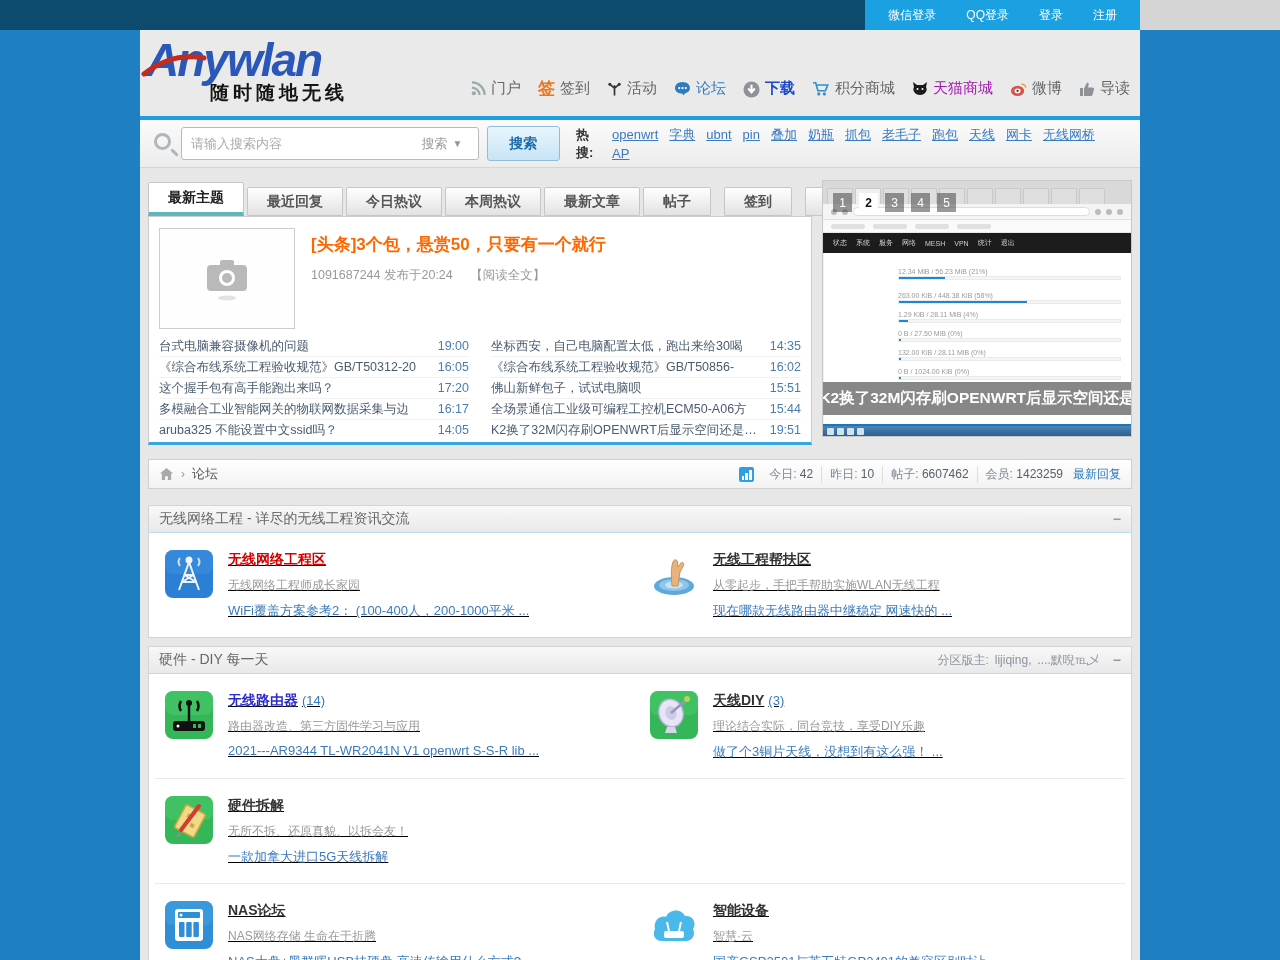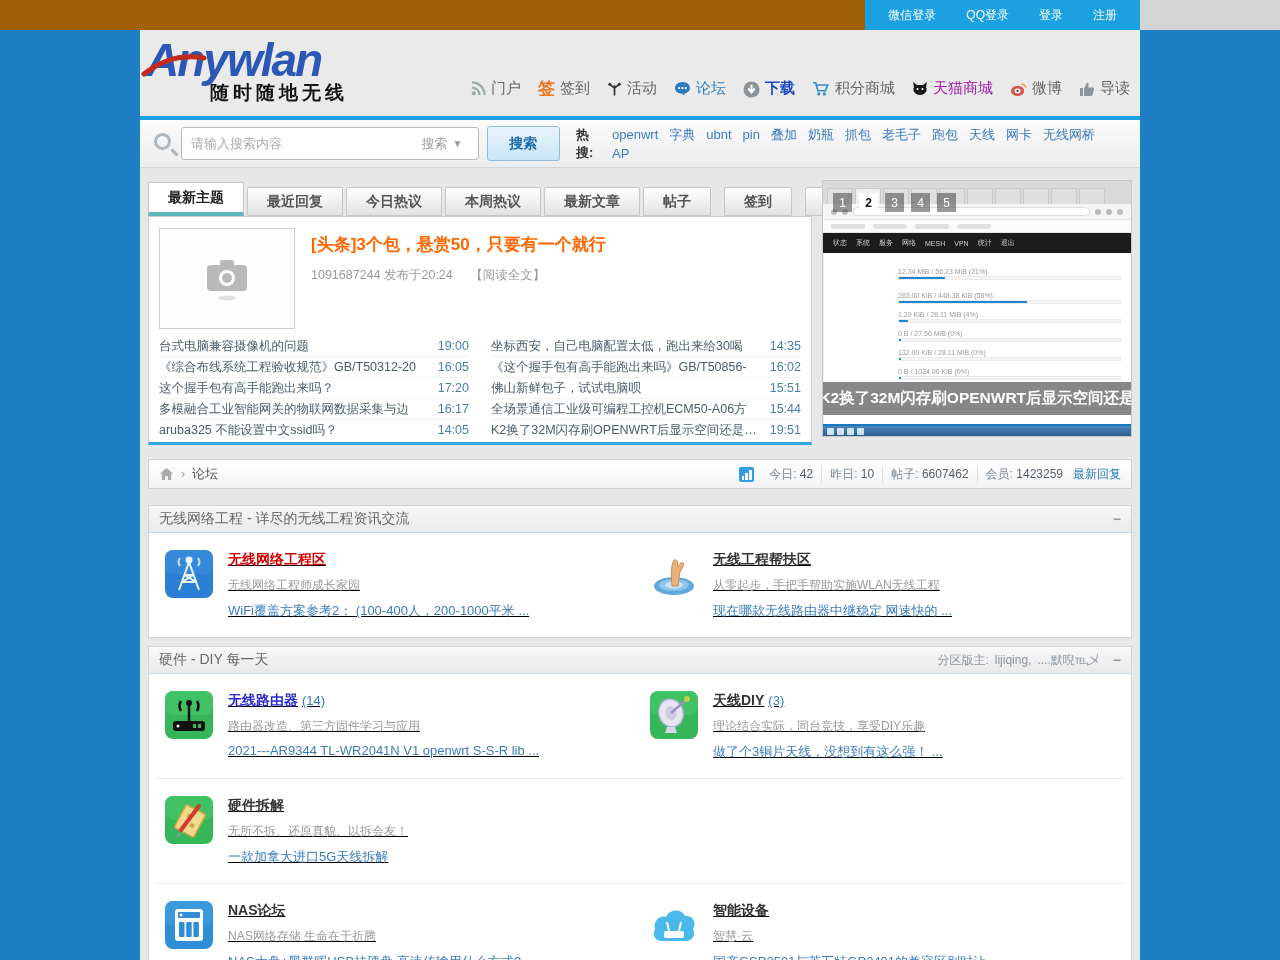--- a/index.html
+++ b/index.html
@@ -1,21 +1,21 @@
 <!DOCTYPE html>
 <html><head>
 <meta charset="utf-8">
 <style>
   * { margin:0; padding:0; box-sizing:border-box; }
   html,body { width:1280px; height:960px; overflow:hidden; }
   body { background:#1E7FC2; font-family:"Liberation Sans", sans-serif; }
   a { text-decoration:none; cursor:pointer; }
 
   
-  .topbar { height:30px; position:relative; background:#a16207; }
+  .topbar { height:30px; position:relative; background:#0c4a6e; }
   .topbar-gray { position:absolute; top:0; right:0; width:140px; height:30px; background:#D5D5D5; }
   .login-box { position:absolute; top:0; right:140px; height:30px; background:#1BA0E1; display:flex; align-items:center; padding:0 8px; }
   .login-box a { color:#fff; font-size:12px; padding:0 15px; }
 
   
   .content { width:1000px; margin:0 auto; background:#E7E7E7; height:930px; }
 
   
   .header { height:86px; position:relative; background:#EAEAEA; }
   .logo { position:absolute; left:6px; top:6px; cursor:pointer; }
@@ -35,21 +35,21 @@
   .searchbar { height:48px; background:linear-gradient(#FBFBFB,#ECECEC); border-bottom:1px solid #D5D5D5; display:flex; align-items:center; padding:0 10px; }
   .magnifier { width:17px; height:17px; border:3px solid #ADB7BD; border-radius:50%; position:relative; margin:0 10px 4px 4px; flex:none; }
   .magnifier::after { content:""; position:absolute; width:9px; height:3px; background:#ADB7BD; transform:rotate(45deg); left:13px; top:15px; border-radius:2px; }
   .search-box { width:300px; height:33px; border:1px solid #B9B9B9; background:#fff; border-radius:3px; display:flex; align-items:center; overflow:hidden; }
   .search-box input { border:0; outline:0; flex:1; padding:0 9px; font-size:13px; color:#333; font-family:inherit; background:transparent; }
   .search-box input::placeholder { color:#AAA; }
   .scope { width:56px; color:#999; font-size:13px; display:flex; align-items:center; gap:5px; cursor:pointer; flex:none; }
   .caret { color:#999; font-size:10px; }
   .search-btn { width:74px; height:35px; margin-left:8px; background:linear-gradient(#EAF5FC,#C7E4F6); border:1px solid #8FBEDD; border-radius:3px; font-weight:bold; color:#1C6AA8; font-size:14px; cursor:pointer; font-family:inherit; }
   .hot-label { font-weight:bold; color:#333; font-size:13px; margin:0 6px 0 16px; }
-  .hot a { color:#3A7BBF; font-size:13px; margin-right:11px; }
+  .hot a { color:#3A7BBF; font-size:13px; margin-right:11px;text-decoration:underline; }
 
   
   .main-row { display:flex; padding:12px 8px 0; gap:10px; }
   .left-module { width:664px; flex:none; }
   .tabs { display:flex; align-items:flex-end; height:36px; }
   .tab { height:29px; padding:0 19px; background:linear-gradient(#FFFFFF,#E2E2E2); border:1px solid #C6C6C6; margin-right:3px; font-size:14px; font-weight:bold; color:#555; border-radius:2px 2px 0 0; display:flex; align-items:center; cursor:pointer; white-space:nowrap; }
   .tab.active { background:#fff; color:#222; border-bottom:4px solid #5FB7BC; height:34px; }
   .quick { margin-left:auto; display:flex; gap:10px; }
 
   .panel { background:#fff; border:1px solid #CCC; border-bottom:3px solid #35A7DC; height:229px; padding:11px 10px 4px; }
@@ -295,21 +295,21 @@
                 <a class="tt">aruba325 不能设置中文ssid吗？</a>
                 <a class="tm">14:05</a>
               </div>
           </div>
           <div class="tcol">
             <div class="trow">
                 <a class="tt">坐标西安，自己电脑配置太低，跑出来给30喝</a>
                 <a class="tm">14:35</a>
               </div>
             <div class="trow">
-                <a class="tt">《这个握手包有高手能跑出来吗》GB/T50856-</a>
+                <a class="tt">《综合布线系统工程验收规范》GB/T50856-</a>
                 <a class="tm">16:02</a>
               </div>
             <div class="trow">
                 <a class="tt">佛山新鲜包子，试试电脑呗</a>
                 <a class="tm">15:51</a>
               </div>
             <div class="trow">
                 <a class="tt">全场景通信工业级可编程工控机ECM50-A06方</a>
                 <a class="tm">15:44</a>
               </div>

